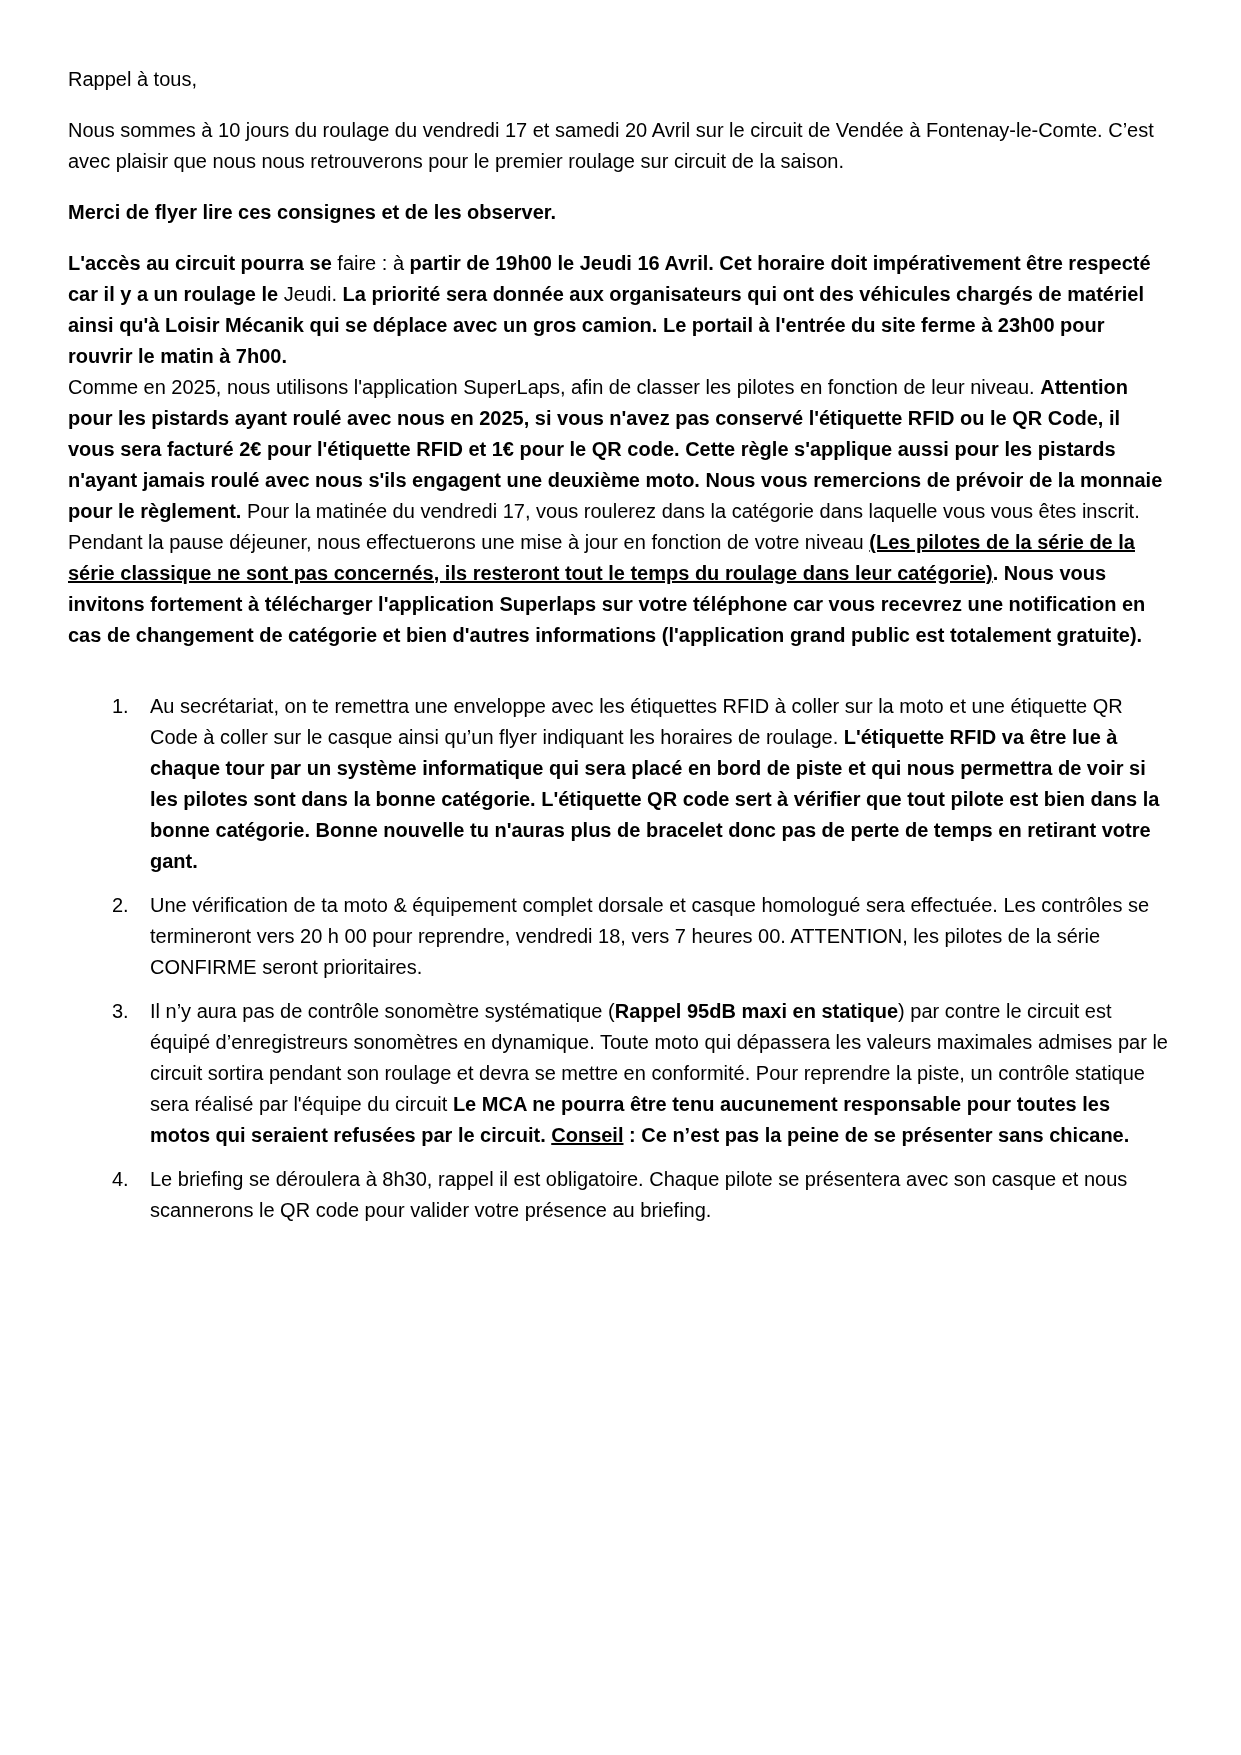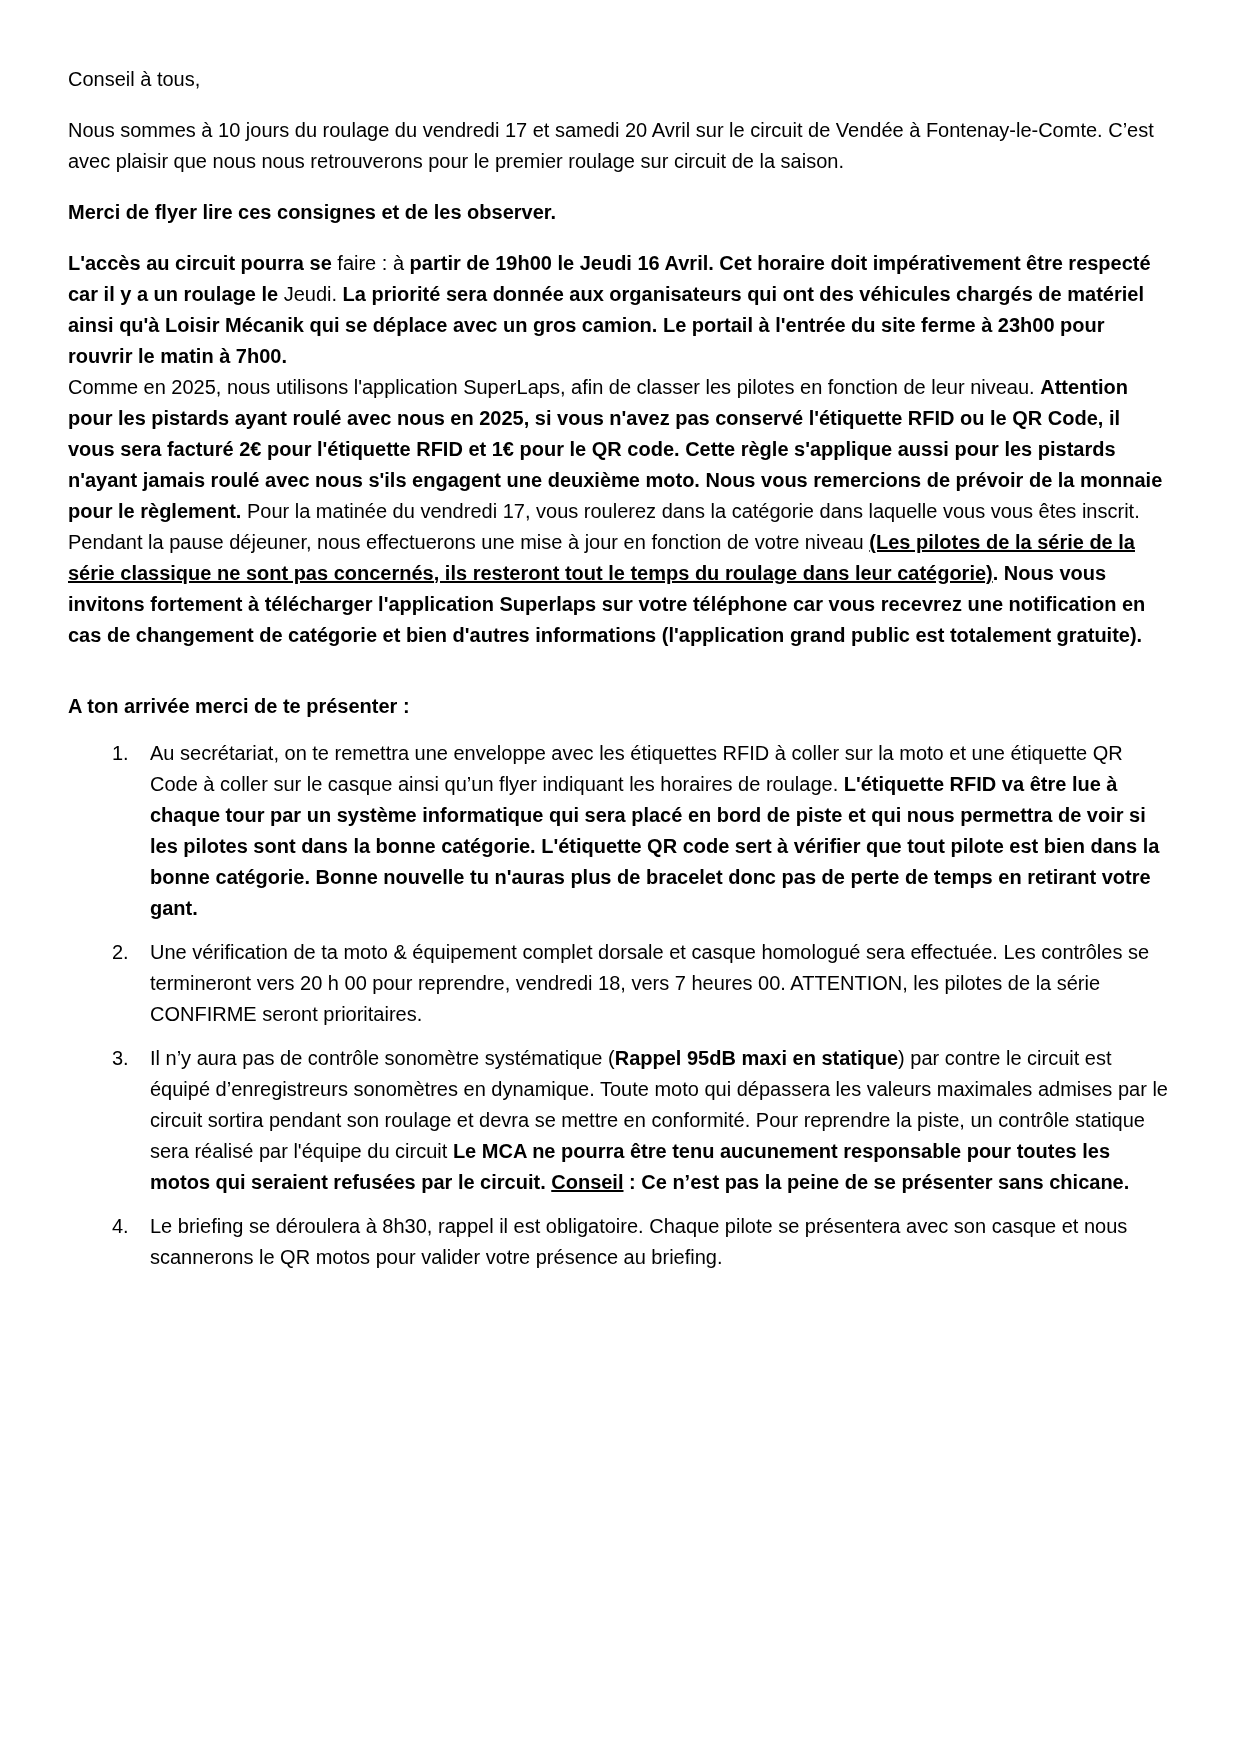--- a/index.html
+++ b/index.html
@@ -44,47 +44,46 @@
     position: absolute;
     left: 44px;
     top: 0;
   }
 </style>
 </head>
 <body>
 
 <div class="page">
 
-  <p class="para mb20"><span>Conseil à tous,</span></p>
+  <p class="para mb20"><span>Rappel à tous,</span></p>
 
   <p class="para mb20"><span>Nous sommes à 10 jours du roulage du vendredi 17 et samedi 20 Avril sur le circuit de Vendée à Fontenay-le-Comte. C’est avec plaisir que nous nous retrouverons pour le premier roulage sur circuit de la saison.</span></p>
 
   <p class="para mb20"><span class="b">Merci de flyer lire ces consignes et de les observer.</span></p>
 
   <p class="para mb58"><span class="b">L'accès au circuit pourra se </span><span>faire : à </span><span class="b">partir de 19h00 le Jeudi 16 Avril. Cet horaire doit impérativement être respecté car il y a un roulage le </span><span>Jeudi. </span><span class="b">La priorité sera donnée aux organisateurs qui ont des véhicules chargés de matériel ainsi qu'à Loisir Mécanik qui se déplace avec un gros camion. Le portail à l'entrée du site ferme à 23h00 pour rouvrir le matin à 7h00.</span></p>
 
   <p class="para mb40"><span>Comme en 2025, nous utilisons l'application SuperLaps, afin de classer les pilotes en fonction de leur niveau. </span><span class="b">Attention pour les pistards ayant roulé avec nous en 2025, si vous n'avez pas conservé l'étiquette RFID ou le QR Code, il vous sera facturé 2€ pour l'étiquette RFID et 1€ pour le QR code. Cette règle s'applique aussi pour les pistards n'ayant jamais roulé avec nous s'ils engagent une deuxième moto. Nous vous remercions de prévoir de la monnaie pour le règlement. </span><span>Pour la matinée du vendredi 17, vous roulerez dans la catégorie dans laquelle vous vous êtes inscrit. Pendant la pause déjeuner, nous effectuerons une mise à jour en fonction de votre niveau </span><span class="b u">(Les pilotes de la série de la série classique ne sont pas concernés, ils resteront tout le temps du roulage dans leur catégorie)</span><span class="b">. Nous vous invitons fortement à télécharger l'application Superlaps sur votre téléphone car vous recevrez une notification en cas de changement de catégorie et bien d'autres informations (l'application grand public est totalement gratuite).</span></p>
 
-  <p class="para mb16"><span class="b">A ton arrivée merci de te présenter :</span></p>
 
   <ol class="checklist">
     <li>
       <span class="num">1.</span>
       <span class="li-text"><span>Au secrétariat, on te remettra une enveloppe avec les étiquettes RFID à coller sur la moto et une étiquette QR Code à coller sur le casque ainsi qu’un flyer indiquant les horaires de roulage. </span><span class="b">L'étiquette RFID va être lue à chaque tour par un système informatique qui sera placé en bord de piste et qui nous permettra de voir si les pilotes sont dans la bonne catégorie. L'étiquette QR code sert à vérifier que tout pilote est bien dans la bonne catégorie. Bonne nouvelle tu n'auras plus de bracelet donc pas de perte de temps en retirant votre gant.</span></span>
     </li>
     <li>
       <span class="num">2.</span>
       <span class="li-text"><span>Une vérification de ta moto &amp; équipement complet dorsale et casque homologué sera effectuée. Les contrôles se termineront vers 20 h 00 pour reprendre, vendredi 18, vers 7 heures 00. ATTENTION, les pilotes de la série CONFIRME seront prioritaires.</span></span>
     </li>
     <li>
       <span class="num">3.</span>
       <span class="li-text"><span>Il n’y aura pas de contrôle sonomètre systématique (</span><span class="b">Rappel 95dB maxi en statique</span><span>) par contre le circuit est équipé d’enregistreurs sonomètres en dynamique. Toute moto qui dépassera les valeurs maximales admises par le circuit sortira pendant son roulage et devra se mettre en conformité. Pour reprendre la piste, un contrôle statique sera réalisé par l'équipe du circuit </span><span class="b">Le MCA ne pourra être tenu aucunement responsable pour toutes les motos qui seraient refusées par le circuit. </span><span class="b u">Conseil</span><span class="b"> : Ce n’est pas la peine de se présenter sans chicane.</span></span>
     </li>
     <li>
       <span class="num">4.</span>
-      <span class="li-text"><span>Le briefing se déroulera à 8h30, rappel il est obligatoire. Chaque pilote se présentera avec son casque et nous scannerons le QR motos pour valider votre présence au briefing.</span></span>
+      <span class="li-text"><span>Le briefing se déroulera à 8h30, rappel il est obligatoire. Chaque pilote se présentera avec son casque et nous scannerons le QR code pour valider votre présence au briefing.</span></span>
     </li>
   </ol>
 
 
 
 
 </div>
 
 </body></html>

